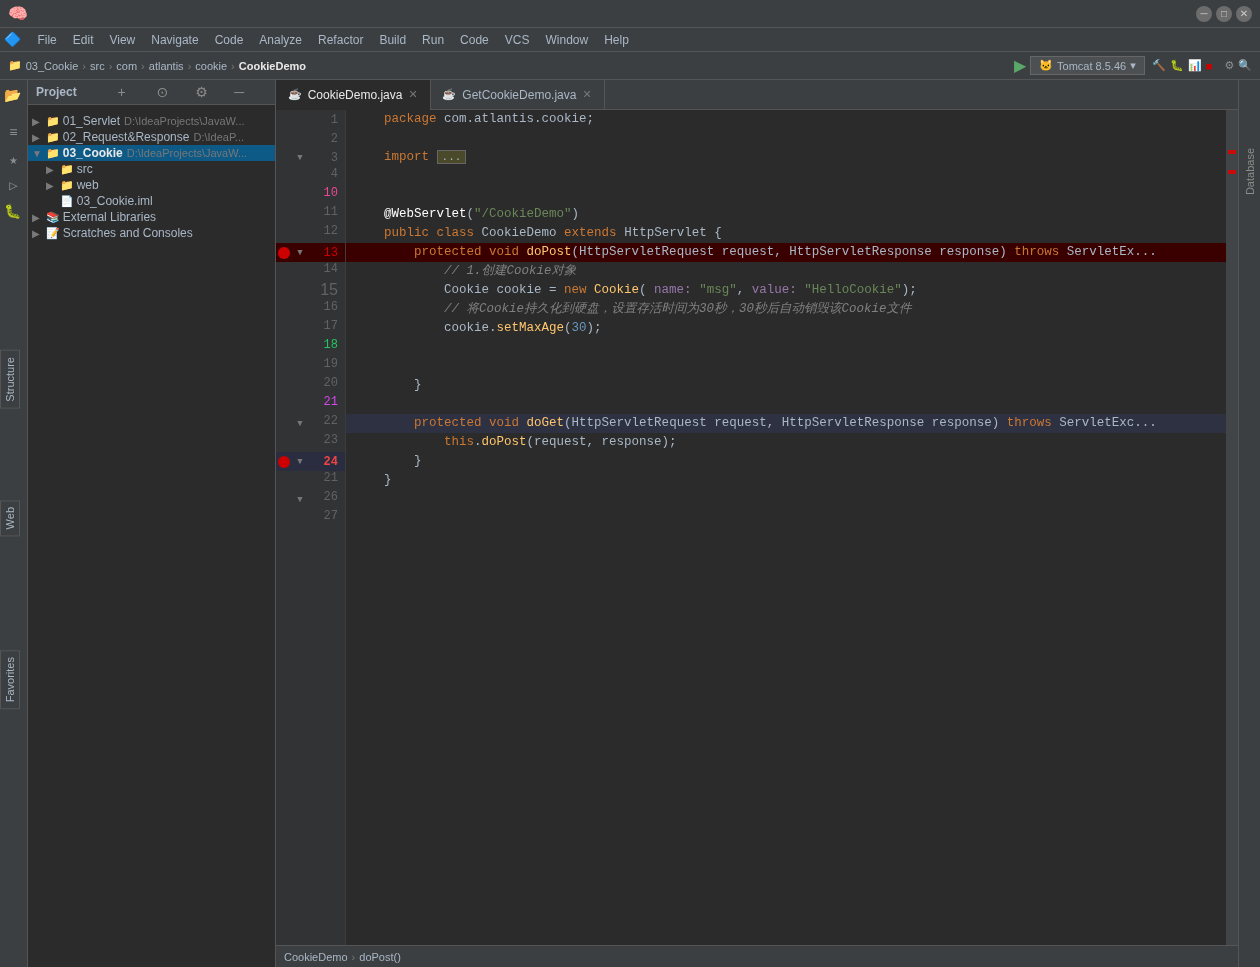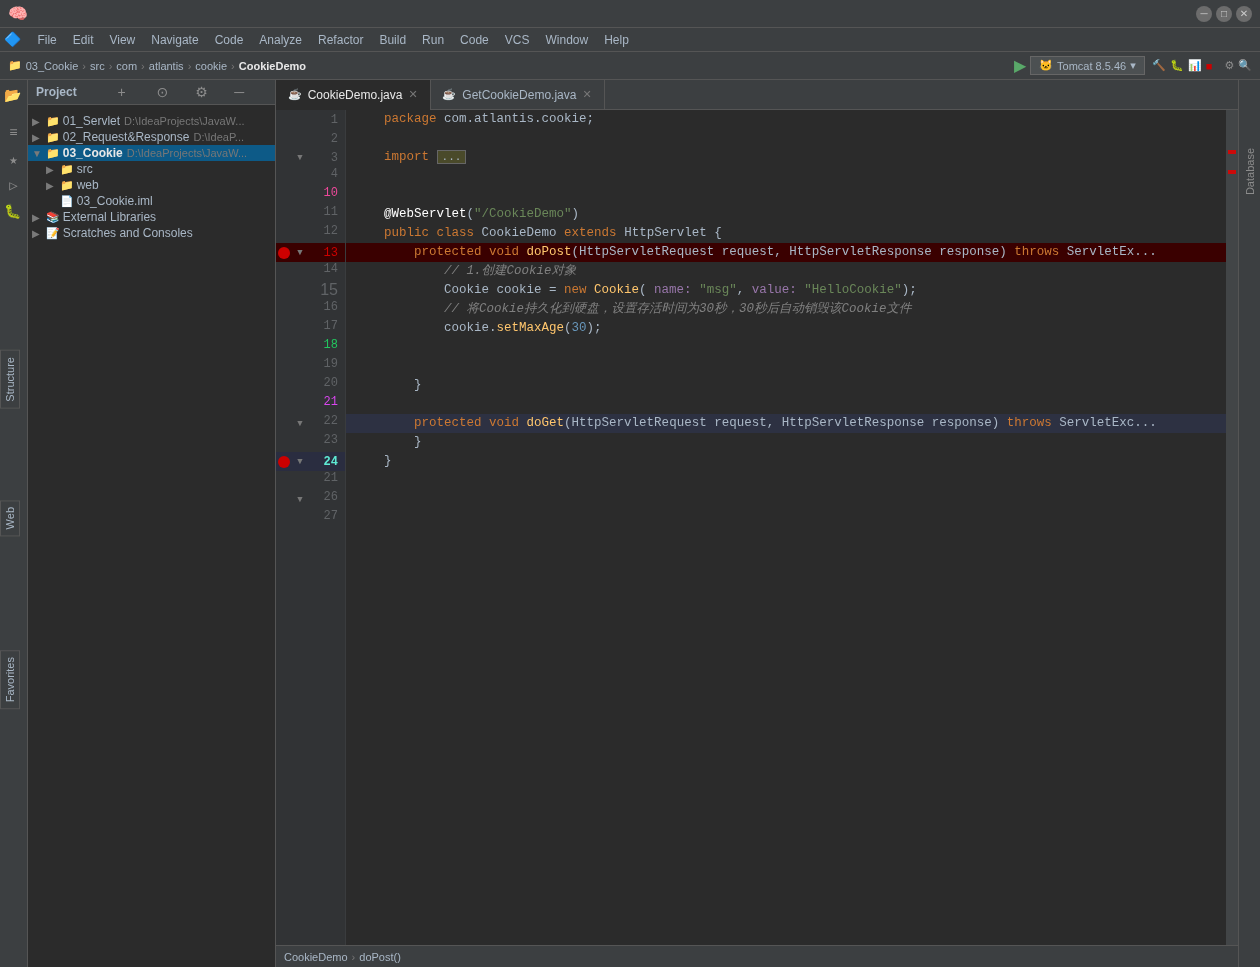--- a/index.html
+++ b/index.html
@@ -319,21 +319,21 @@
                 <div style="width:16px;"></div>
                 <div style="width:16px;"></div>
                 <div style="min-width:36px; text-align:right; padding-right:6px; color:#606366; font-size:12px; font-family:'Courier New',monospace;">23</div>
               </div>
 
             <div style="display:flex; height:19px; align-items:center; background:#2a2d40;">
               <div style="width:16px; display:flex; align-items:center; justify-content:center;">
                   <div style="width:12px;height:12px;border-radius:50%;background:#cc0000;"></div>
                 </div>
               <div style="width:16px; display:flex; align-items:center; justify-content:center; color:#777; font-size:9px; cursor:pointer;">▼</div>
-              <div style="min-width:36px; text-align:right; padding-right:6px; color:#5eead4; font-size:12px; font-family:'Courier New',monospace; font-weight:bold;">24</div>
+              <div style="min-width:36px; text-align:right; padding-right:6px; color:#ef4444; font-size:12px; font-family:'Courier New',monospace; font-weight:bold;">24</div>
             </div>
             <div style="display:flex; height:19px;">
                 <div style="width:16px;"></div>
                 <div style="width:16px;"></div>
                 <div style="min-width:36px; text-align:right; padding-right:6px; color:#606366; font-size:12px; font-family:'Courier New',monospace;">21</div>
               </div>
             <div style="display:flex; height:19px;">
                 <div style="width:16px;"></div>
               <div style="width:16px; display:flex; align-items:center; justify-content:center; color:#777; font-size:9px; cursor:pointer;">▼</div>
               <div style="min-width:36px; text-align:right; padding-right:6px; color:#606366; font-size:12px; font-family:'Courier New',monospace;">26</div>
@@ -376,20 +376,21 @@
             <div style="height:19px; padding-left:8px;"></div>
 
             <div style="height:19px; padding-left:8px;"></div>
 
             <div style="height:19px; padding-left:8px; white-space:pre;"><span class="plain">        }</span></div>
 
             <div style="height:19px; padding-left:8px;"></div>
 
             <div style="height:19px; padding-left:8px; white-space:pre; background:#2d3142;"><span class="plain">        </span><span class="kw">protected</span><span class="plain"> </span><span class="kw">void</span><span class="plain"> </span><span class="fn">doGet</span><span class="plain">(</span><span class="cls">HttpServletRequest</span><span class="plain"> </span><span class="param">request</span><span class="plain">, </span><span class="cls">HttpServletResponse</span><span class="plain"> </span><span class="param">response</span><span class="plain">) </span><span class="kw">throws</span><span class="plain"> </span><span class="cls">ServletExc</span><span class="plain">...</span></div>
 
+            <div style="height:19px; padding-left:8px; white-space:pre;"><span class="plain">            </span><span class="kw">this</span><span class="plain">.</span><span class="fn">doPost</span><span class="plain">(request, response);</span></div>
 
             <div style="height:19px; padding-left:8px; white-space:pre;"><span class="plain">        }</span></div>
 
             <div style="height:19px; padding-left:8px; white-space:pre;"><span class="plain">    }</span></div>
           </div>
 
           <div style="width:12px; background:#3c3f41; position:relative; flex-shrink:0;">
             <div style="position:absolute; right:2px; top:40px; width:8px; height:4px; background:#cc0000;"></div>
             <div style="position:absolute; right:2px; top:60px; width:8px; height:4px; background:#cc0000;"></div>
             <div style="position:absolute; right:0; top:0; width:12px; height:100%; background:rgba(200,200,200,0.05);"></div>

